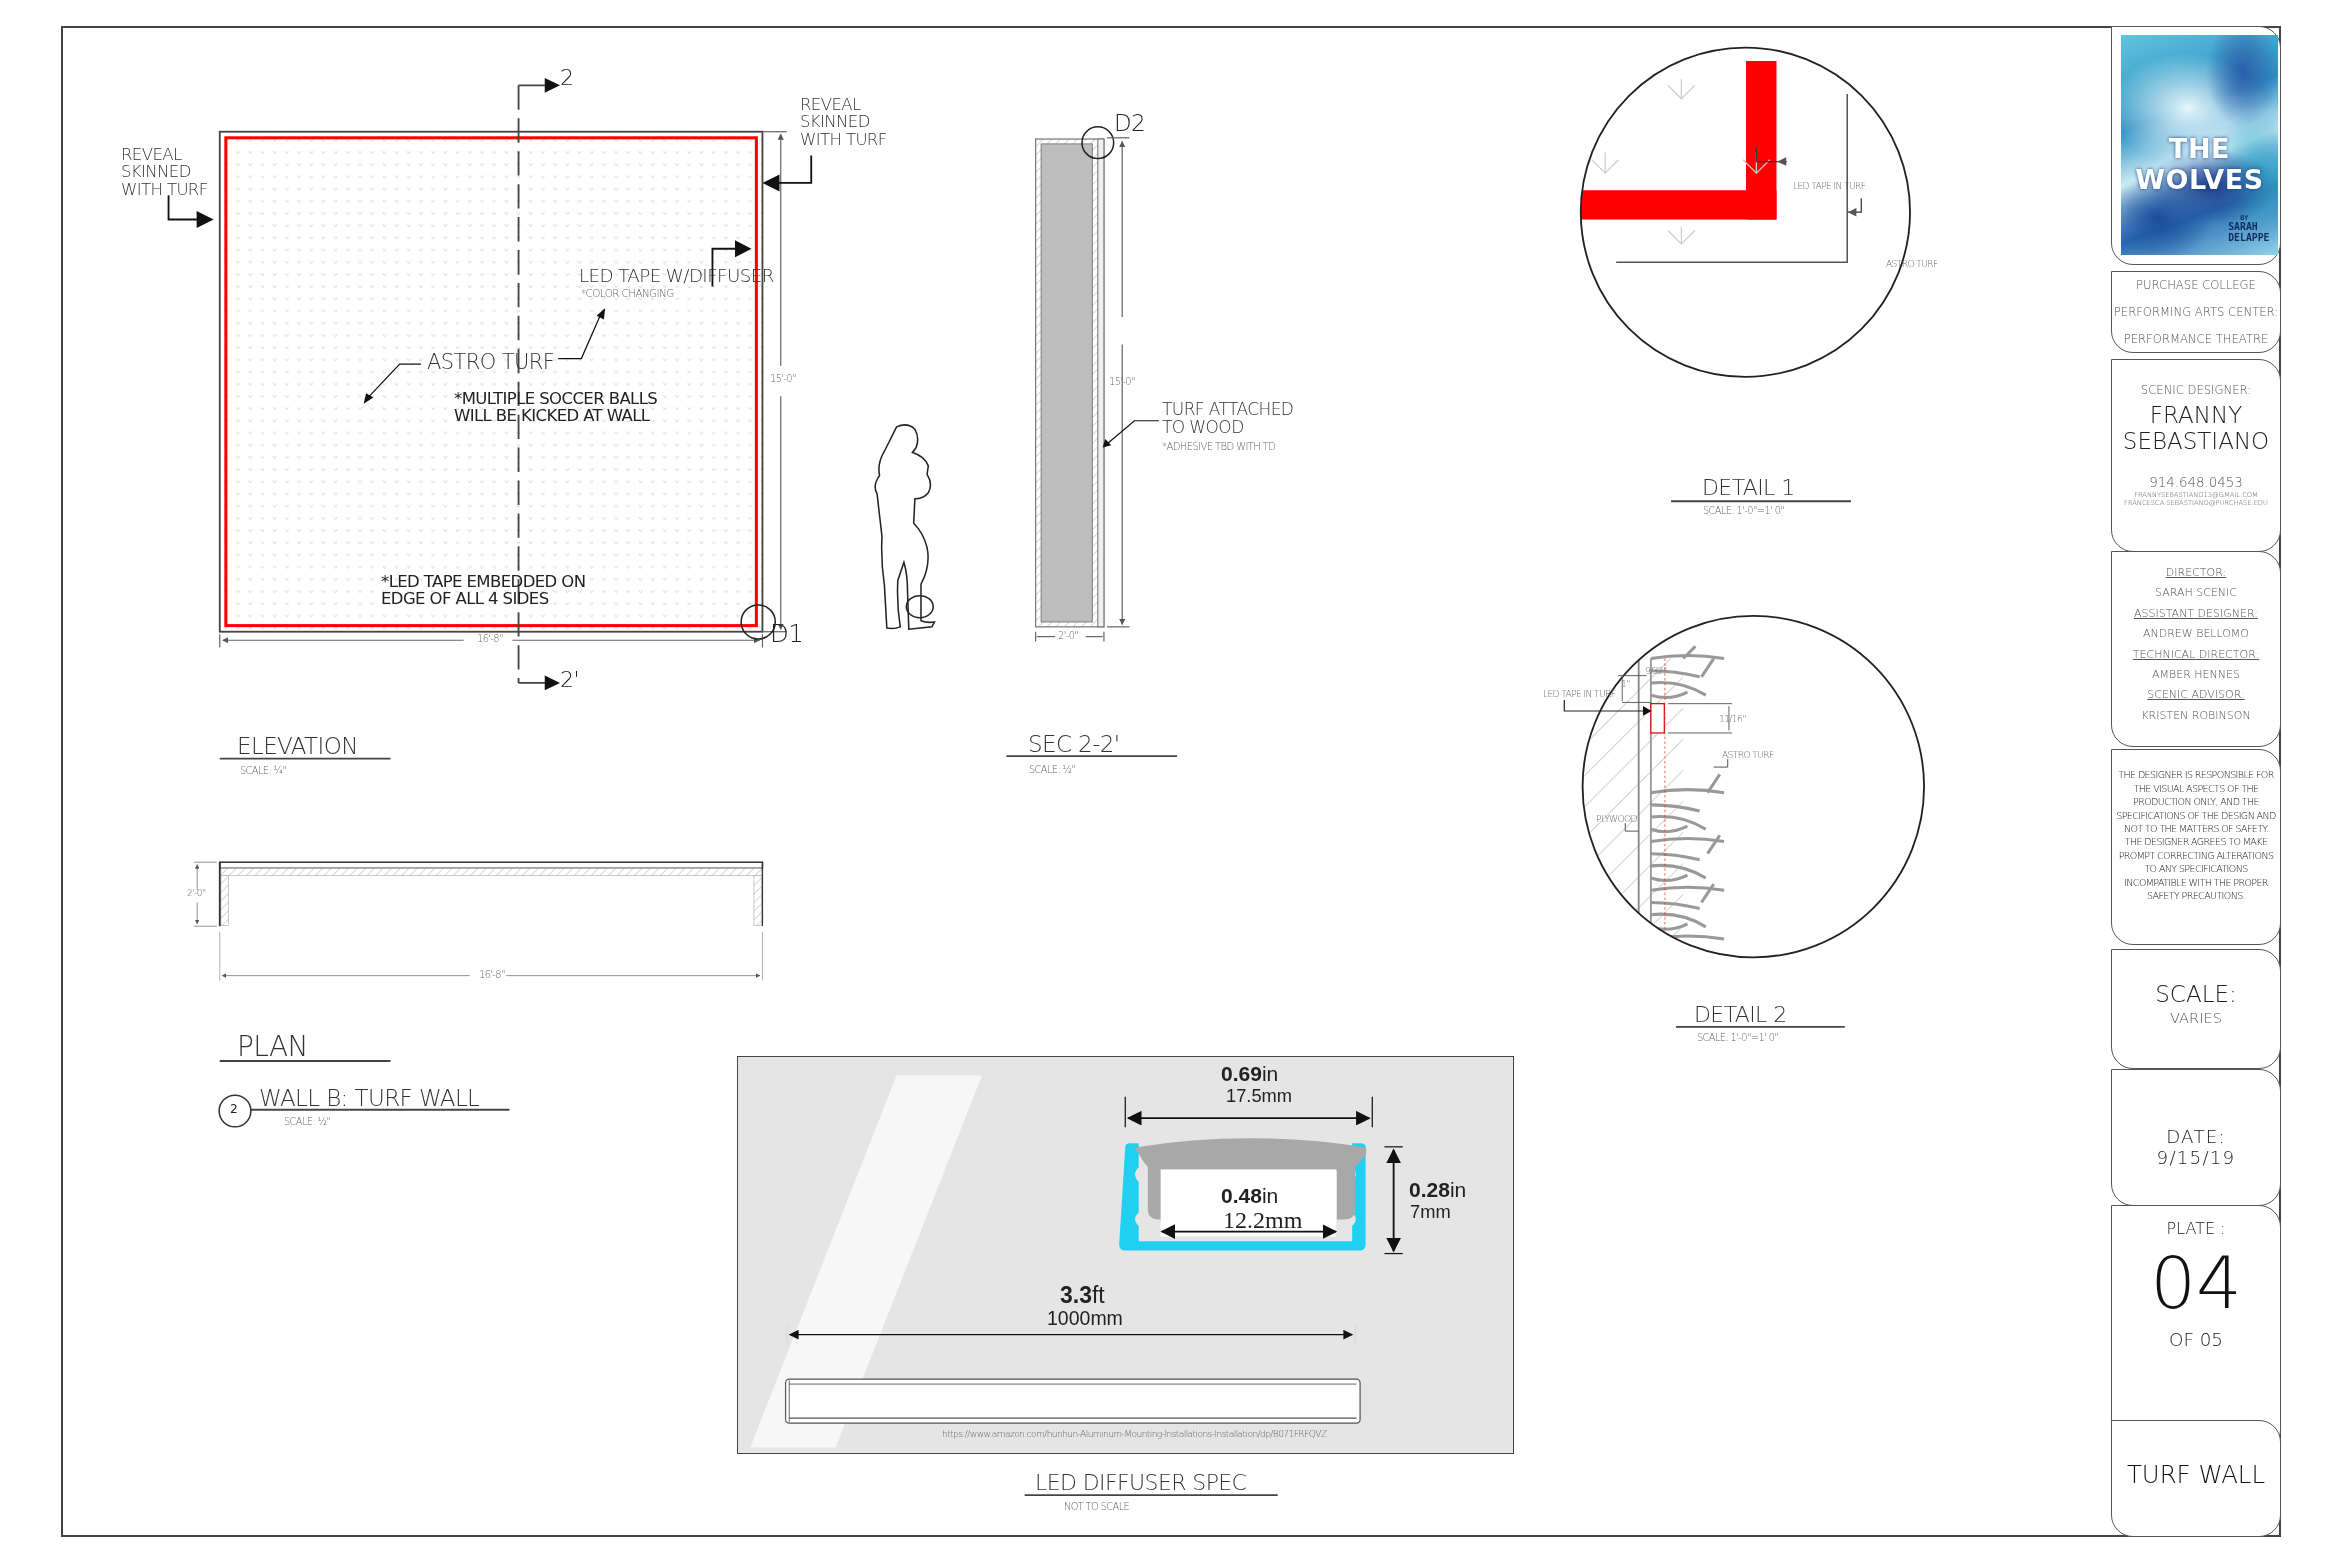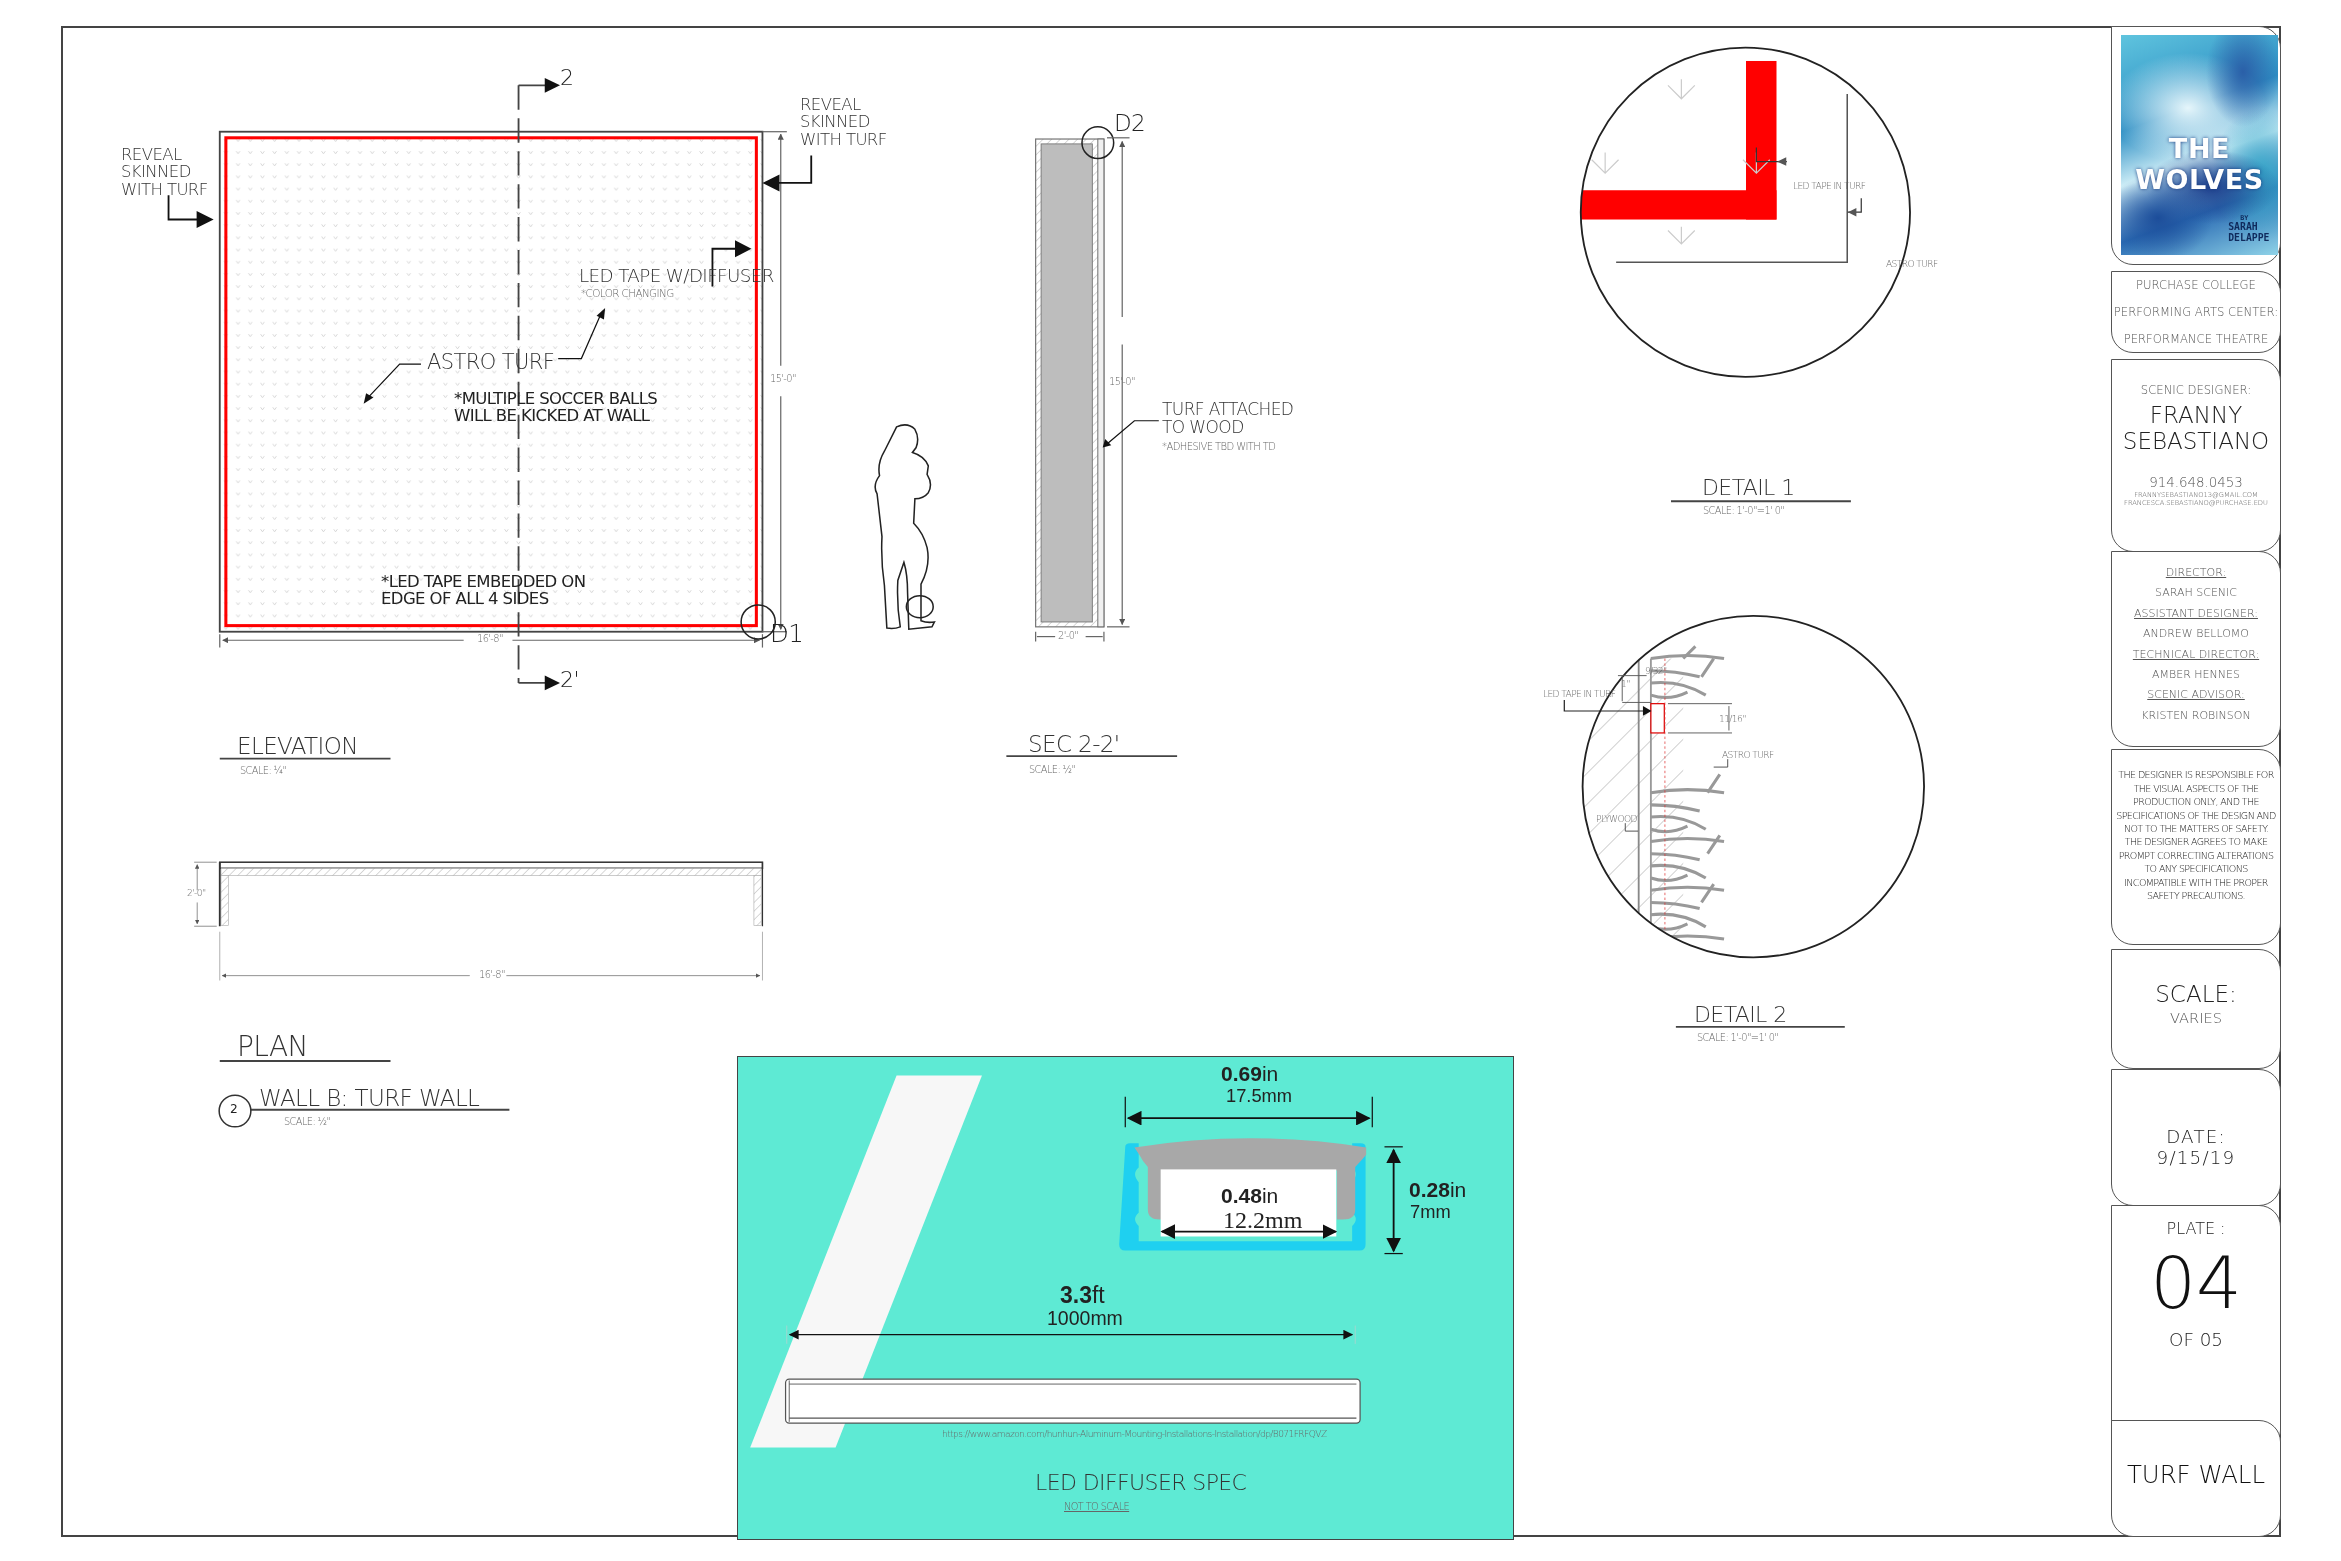--- a/index.html
+++ b/index.html
@@ -15,21 +15,21 @@
   .cover{position:absolute;left:2121px;top:35px;width:157px;height:220px;overflow:hidden;
     background:
       radial-gradient(ellipse 37px 55px at 122px 37px,#2a5fa8 0,rgba(42,95,168,0) 100%),
       radial-gradient(ellipse 55px 43px at 37px 183px,#1c4d9a 0,rgba(28,77,154,0) 100%),
       radial-gradient(ellipse 67px 37px at 91px 152px,#1d3f8c 0,rgba(29,63,140,0) 100%),
       radial-gradient(ellipse 49px 67px at 140px 140px,#35a7c9 0,rgba(53,167,201,0) 100%),
       radial-gradient(ellipse 79px 55px at 67px 73px,#e6f6fb 0,rgba(230,246,251,0) 100%),
       linear-gradient(160deg,#5fc4de 0%,#2e8fc4 35%,#cfeef7 55%,#2a6bb3 75%,#8fd3e8 100%);}
   .cover .t{position:absolute;left:0;width:100%;top:98px;text-align:center;color:#fff;font-family:"DejaVu Sans",sans-serif;font-weight:bold;font-size:27px;letter-spacing:0.6px;text-shadow:0 0 3.7px #1a3c80;}
   .cover .by{position:absolute;right:8.5px;bottom:11px;color:#0f2a5c;font-family:"DejaVu Sans Mono",monospace;font-weight:bold;font-size:9.8px;line-height:1.1;text-align:left;}
-  .spec-box{position:absolute;left:737px;top:1056px;width:777px;height:484px;border:1.8px solid #444;box-sizing:border-box;background:#5eead4;}
+  .spec-box{position:absolute;left:737px;top:1056px;width:777px;height:398px;border:1.8px solid #444;box-sizing:border-box;background:#e5e5e5;}
   .bold{font-weight:bold;font-family:"Liberation Sans",sans-serif;letter-spacing:0;}
   .reg{font-family:"Liberation Sans",sans-serif;letter-spacing:0;font-weight:normal;}
 </style>
 </head>
 <body>
 
 <div class="border"></div>
 
 <svg width="2342" height="1561" viewBox="0 0 3840 2560">
   <defs>
@@ -281,21 +281,21 @@
   <div class="lbl reg" style="left:488px;top:29px;font-size:18.3px;">17.5mm</div>
   <div class="lbl" style="left:483px;top:128px;font-size:21px;"><span class="bold">0.48</span><span class="reg">in</span></div>
   <div class="lbl reg" style="left:485px;top:151px;font-size:24px;font-family:Liberation Serif, serif;">12.2mm</div>
   <div class="lbl" style="left:671px;top:122px;font-size:21px;"><span class="bold">0.28</span><span class="reg">in</span></div>
   <div class="lbl reg" style="left:672px;top:145px;font-size:18.3px;">7mm</div>
   <div class="lbl" style="left:322px;top:226px;font-size:23px;"><span class="bold">3.3</span><span class="reg">ft</span></div>
   <div class="lbl reg" style="left:309px;top:251px;font-size:19.5px;">1000mm</div>
   <div class="lbl grey" style="left:204px;top:373px;font-size:9.1px;">https://www.amazon.com/hunhun-Aluminum-Mounting-Installations-Installation/dp/B071FRFQVZ</div>
 </div>
 <div class="lbl thin" style="left:1035px;top:1471px;font-size:22px;">LED DIFFUSER SPEC</div>
-<div class="lbl grey" style="left:1064px;top:1502px;font-size:9.8px;text-decoration:underline;">NOT TO SCALE</div>
+<div class="lbl grey" style="left:1064px;top:1502px;font-size:9.8px;">NOT TO SCALE</div>
 
 <div class="tb" style="top:25.6px;height:239px;"></div>
 <div class="cover">
   <div class="t">THE WOLVES</div>
   <div class="by">
     <div style="font-size:6.7px;margin-left:12px;">BY</div>
     <div>SARAH</div>
     <div>DELAPPE</div>
   </div>
 </div>

